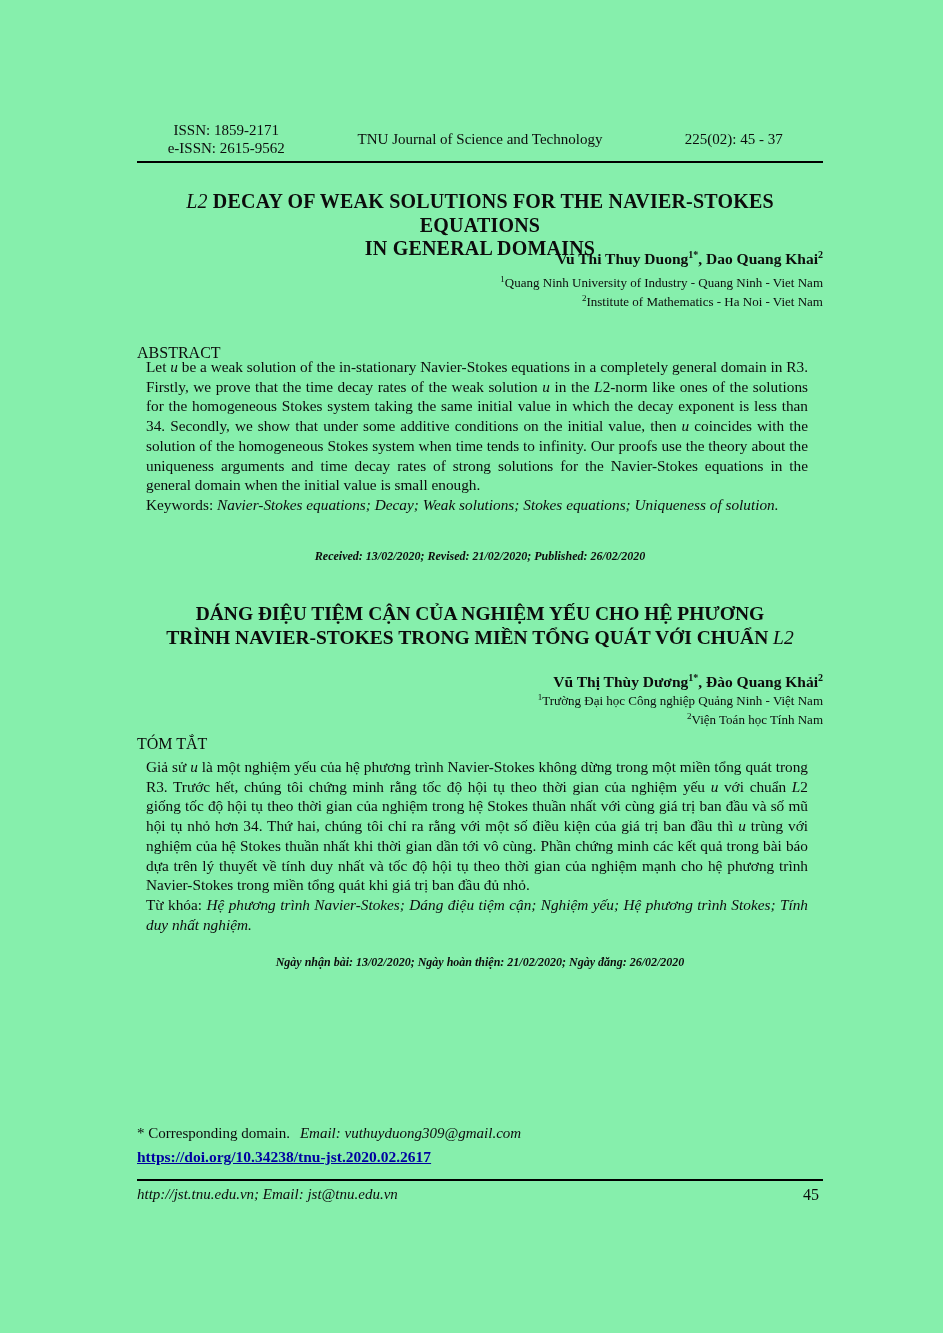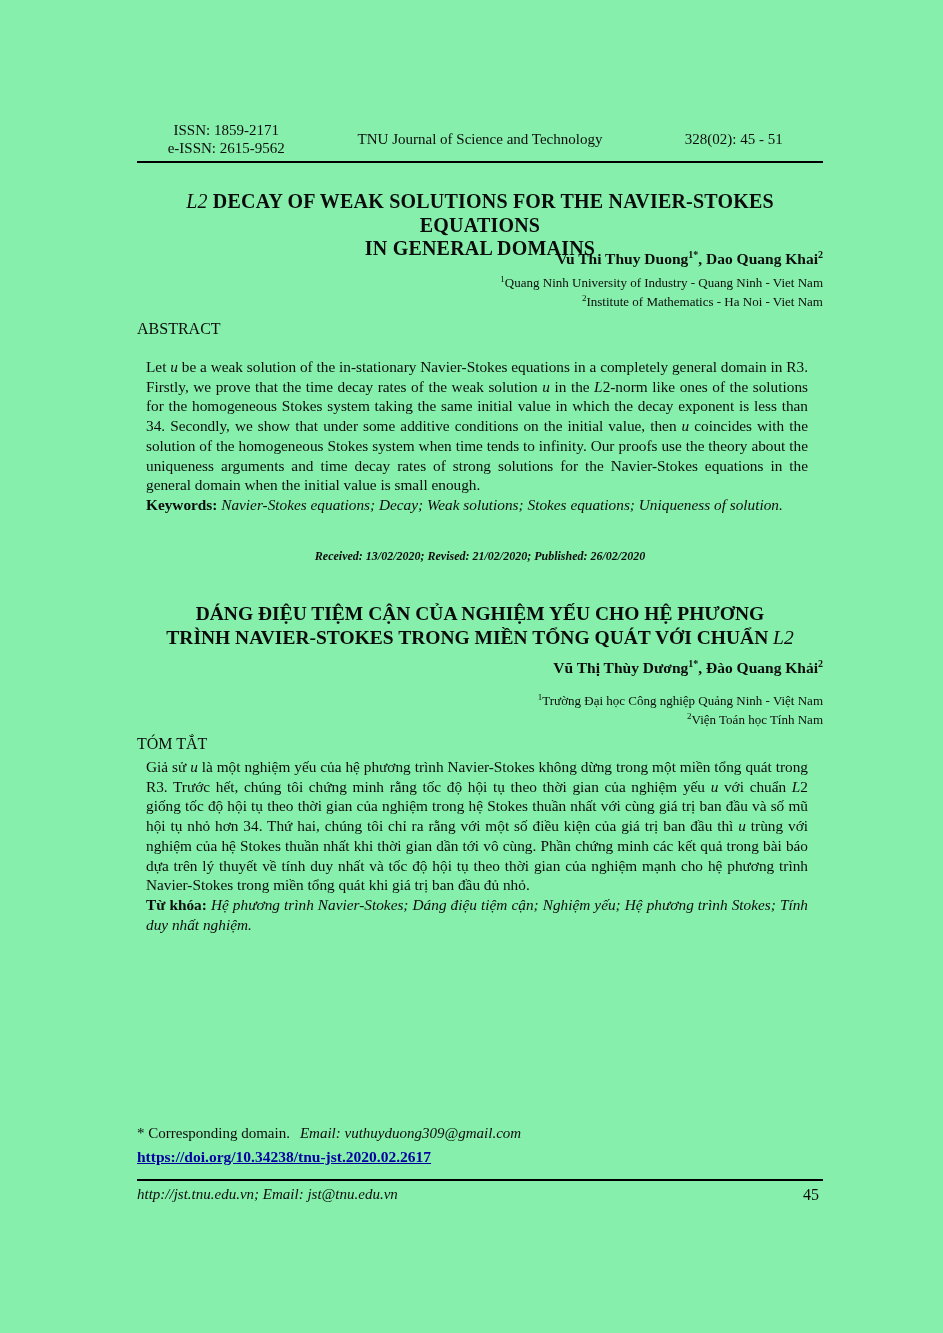--- a/index.html
+++ b/index.html
@@ -17,29 +17,29 @@
   .h-right{width:26%;text-align:center;font-size:15px;}
 
   
   .title-en{top:190px;text-align:center;font-weight:bold;font-size:20px;line-height:23.5px;letter-spacing:.2px;}
   .title-prefix{font-weight:normal;font-style:italic;}
   .title-prefix-num{font-weight:normal;font-style:italic;}
   .authors{top:249px;text-align:right;font-weight:bold;font-size:15.5px;}
   .authors sup{font-size:10px;font-weight:bold;}
   .affils{top:272px;text-align:right;font-size:13px;line-height:15.5px;}
   .affils sup{font-size:9px;}
-  .sec-label{top:320px;font-size:16px;}
+  .sec-label{top:344px;font-size:16px;}
   .body-block{top:357px;left:146px;width:662px;text-align:justify;font-size:15.3px;line-height:19.7px;}
-  .kw-label{font-weight:bold;}
+  .kw-label{font-weight:normal;}
   .kw-text{font-style:italic;}
   .dates{top:549px;text-align:center;font-weight:bold;font-style:italic;font-size:12px;}
 
   
   .title-vn{top:602px;text-align:center;font-weight:bold;font-size:19.5px;line-height:24px;}
-  .authors-vn{top:658px;}
+  .authors-vn{top:672px;}
   .affils-vn{top:690px;}
   .sec-label-vn{top:735px;}
   .body-vn{top:757px;}
   .dates-vn{top:955px;}
 
   
   .corr{top:1125px;font-size:15px;}
   .corr .email{font-style:italic;margin-left:10px;}
   .doi{top:1148px;font-size:15.5px;}
   .doi a{font-weight:bold;text-decoration:underline;}
@@ -52,21 +52,21 @@
 <body>
 
 <div class="page">
 
   <div class="col header">
     <div class="h-left">
       <div>ISSN: 1859-2171</div>
       <div>e-ISSN: 2615-9562</div>
     </div>
     <div class="h-center">TNU Journal of Science and Technology</div>
-    <div class="h-right">328(02): 45 - 51</div>
+    <div class="h-right">225(02): 45 - 37</div>
   </div>
 
   <div class="col title-en">
     <span class="title-prefix">L</span><span class="title-prefix-num">2</span><span> DECAY OF WEAK SOLUTIONS FOR THE NAVIER-STOKES EQUATIONS</span><br>
     <span>IN GENERAL DOMAINS</span>
   </div>
 
   <div class="col authors">
     <span>Vu Thi Thuy Duong</span><sup>1*</sup><span>, </span><span>Dao Quang Khai</span><sup>2</sup>
   </div>
@@ -101,20 +101,21 @@
   </div>
 
   <div class="col sec-label sec-label-vn">TÓM TẮT</div>
   <div class="col body-block body-vn">
     <div><span>Giả sử </span><span style="font-style: italic;">u</span><span> là một nghiệm yếu của hệ phương trình Navier-Stokes không dừng trong một miền tổng quát trong R3. Trước hết, chúng tôi chứng minh rằng tốc độ hội tụ theo thời gian của nghiệm yếu </span><span style="font-style: italic;">u</span><span> với chuẩn </span><span style="font-style: italic;">L</span><span>2 giống tốc độ hội tụ theo thời gian của nghiệm trong hệ Stokes thuần nhất với cùng giá trị ban đầu và số mũ hội tụ nhỏ hơn 34. Thứ hai, chúng tôi chỉ ra rằng với một số điều kiện của giá trị ban đầu thì </span><span style="font-style: italic;">u</span><span> trùng với nghiệm của hệ Stokes thuần nhất khi thời gian dần tới vô cùng. Phần chứng minh các kết quả trong bài báo dựa trên lý thuyết về tính duy nhất và tốc độ hội tụ theo thời gian của nghiệm mạnh cho hệ phương trình Navier-Stokes trong miền tổng quát khi giá trị ban đầu đủ nhỏ.</span></div>
     <div>
       <span class="kw-label">Từ khóa:</span><span class="kw-text"> Hệ phương trình Navier-Stokes; Dáng điệu tiệm cận; Nghiệm yếu; Hệ phương trình Stokes; Tính duy nhất nghiệm.</span>
     </div>
   </div>
 
+  <div class="col dates dates-vn">Ngày nhận bài:  13/02/2020; Ngày hoàn thiện: 21/02/2020; Ngày đăng: 26/02/2020</div>
 
   <div class="col corr">
     <span>* Corresponding domain.</span><span class="email">Email: vuthuyduong309@gmail.com</span>
   </div>
   <div class="col doi">
     <a href="#" id="doi-link" style="color: rgb(0, 0, 160);">https://doi.org/10.34238/tnu-jst.2020.02.2617</a>
   </div>
   <div class="col foot-rule"></div>
   <div class="col foot-row">
     <span class="foot-left">http://jst.tnu.edu.vn;  Email: jst@tnu.edu.vn</span>

